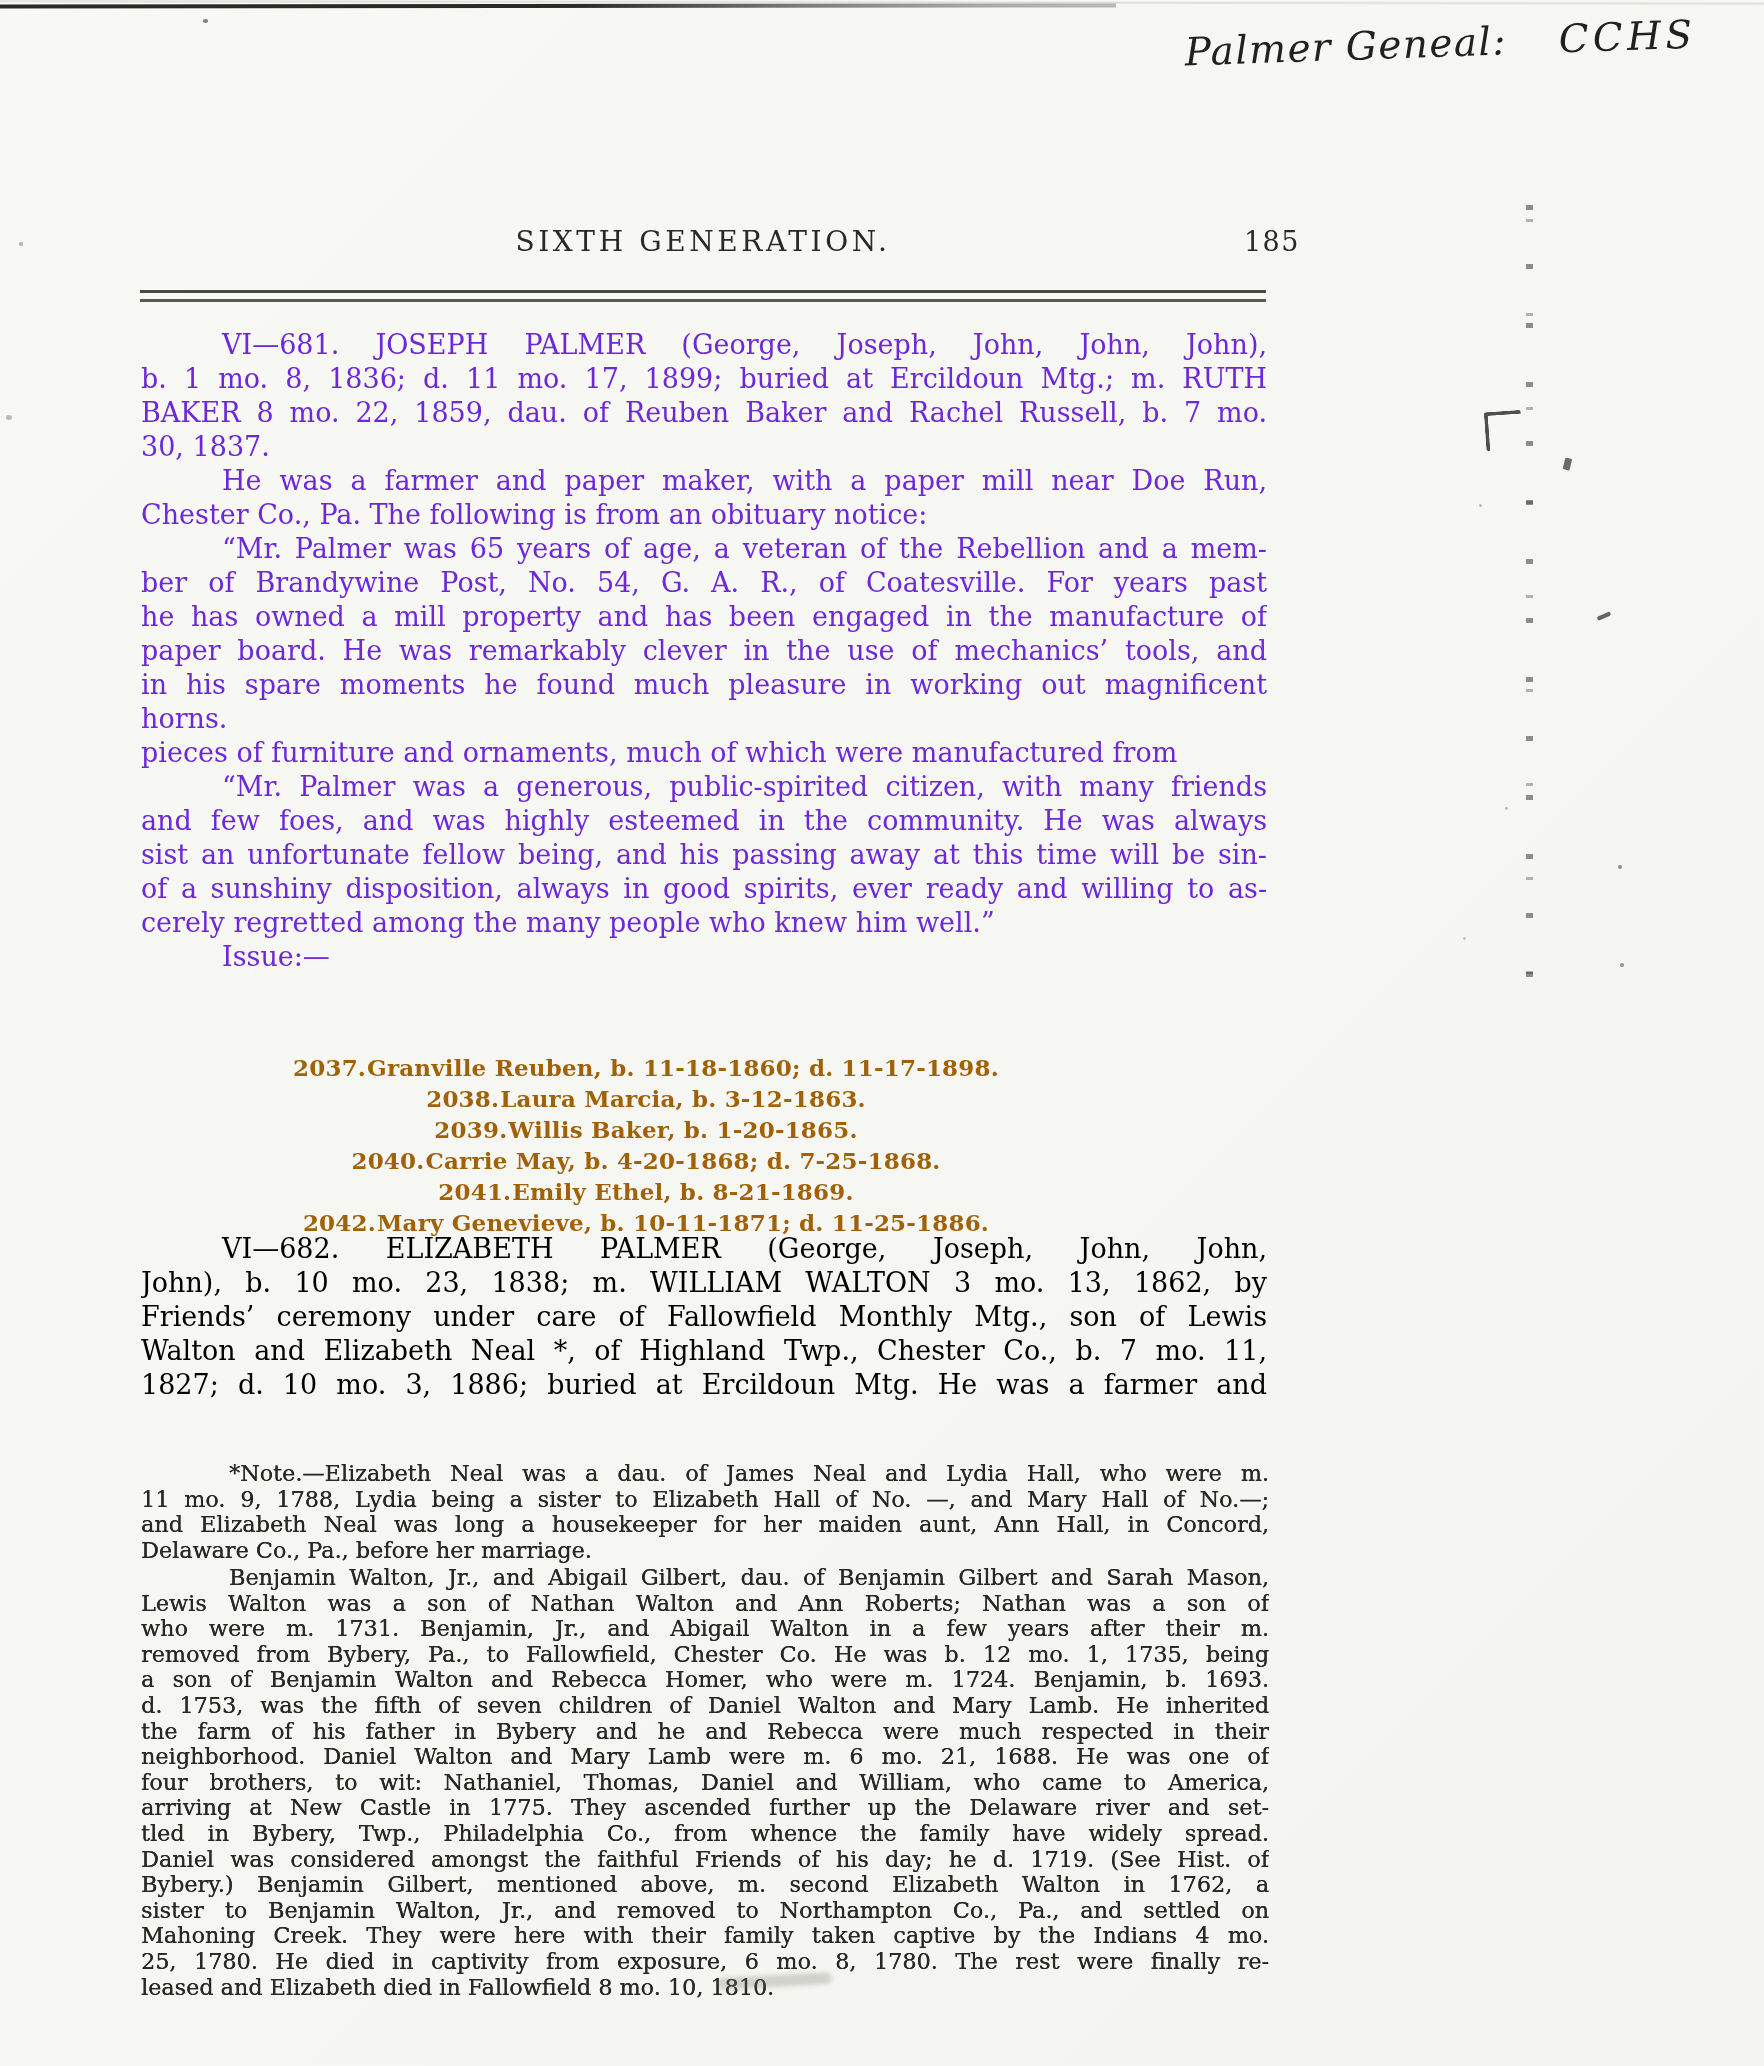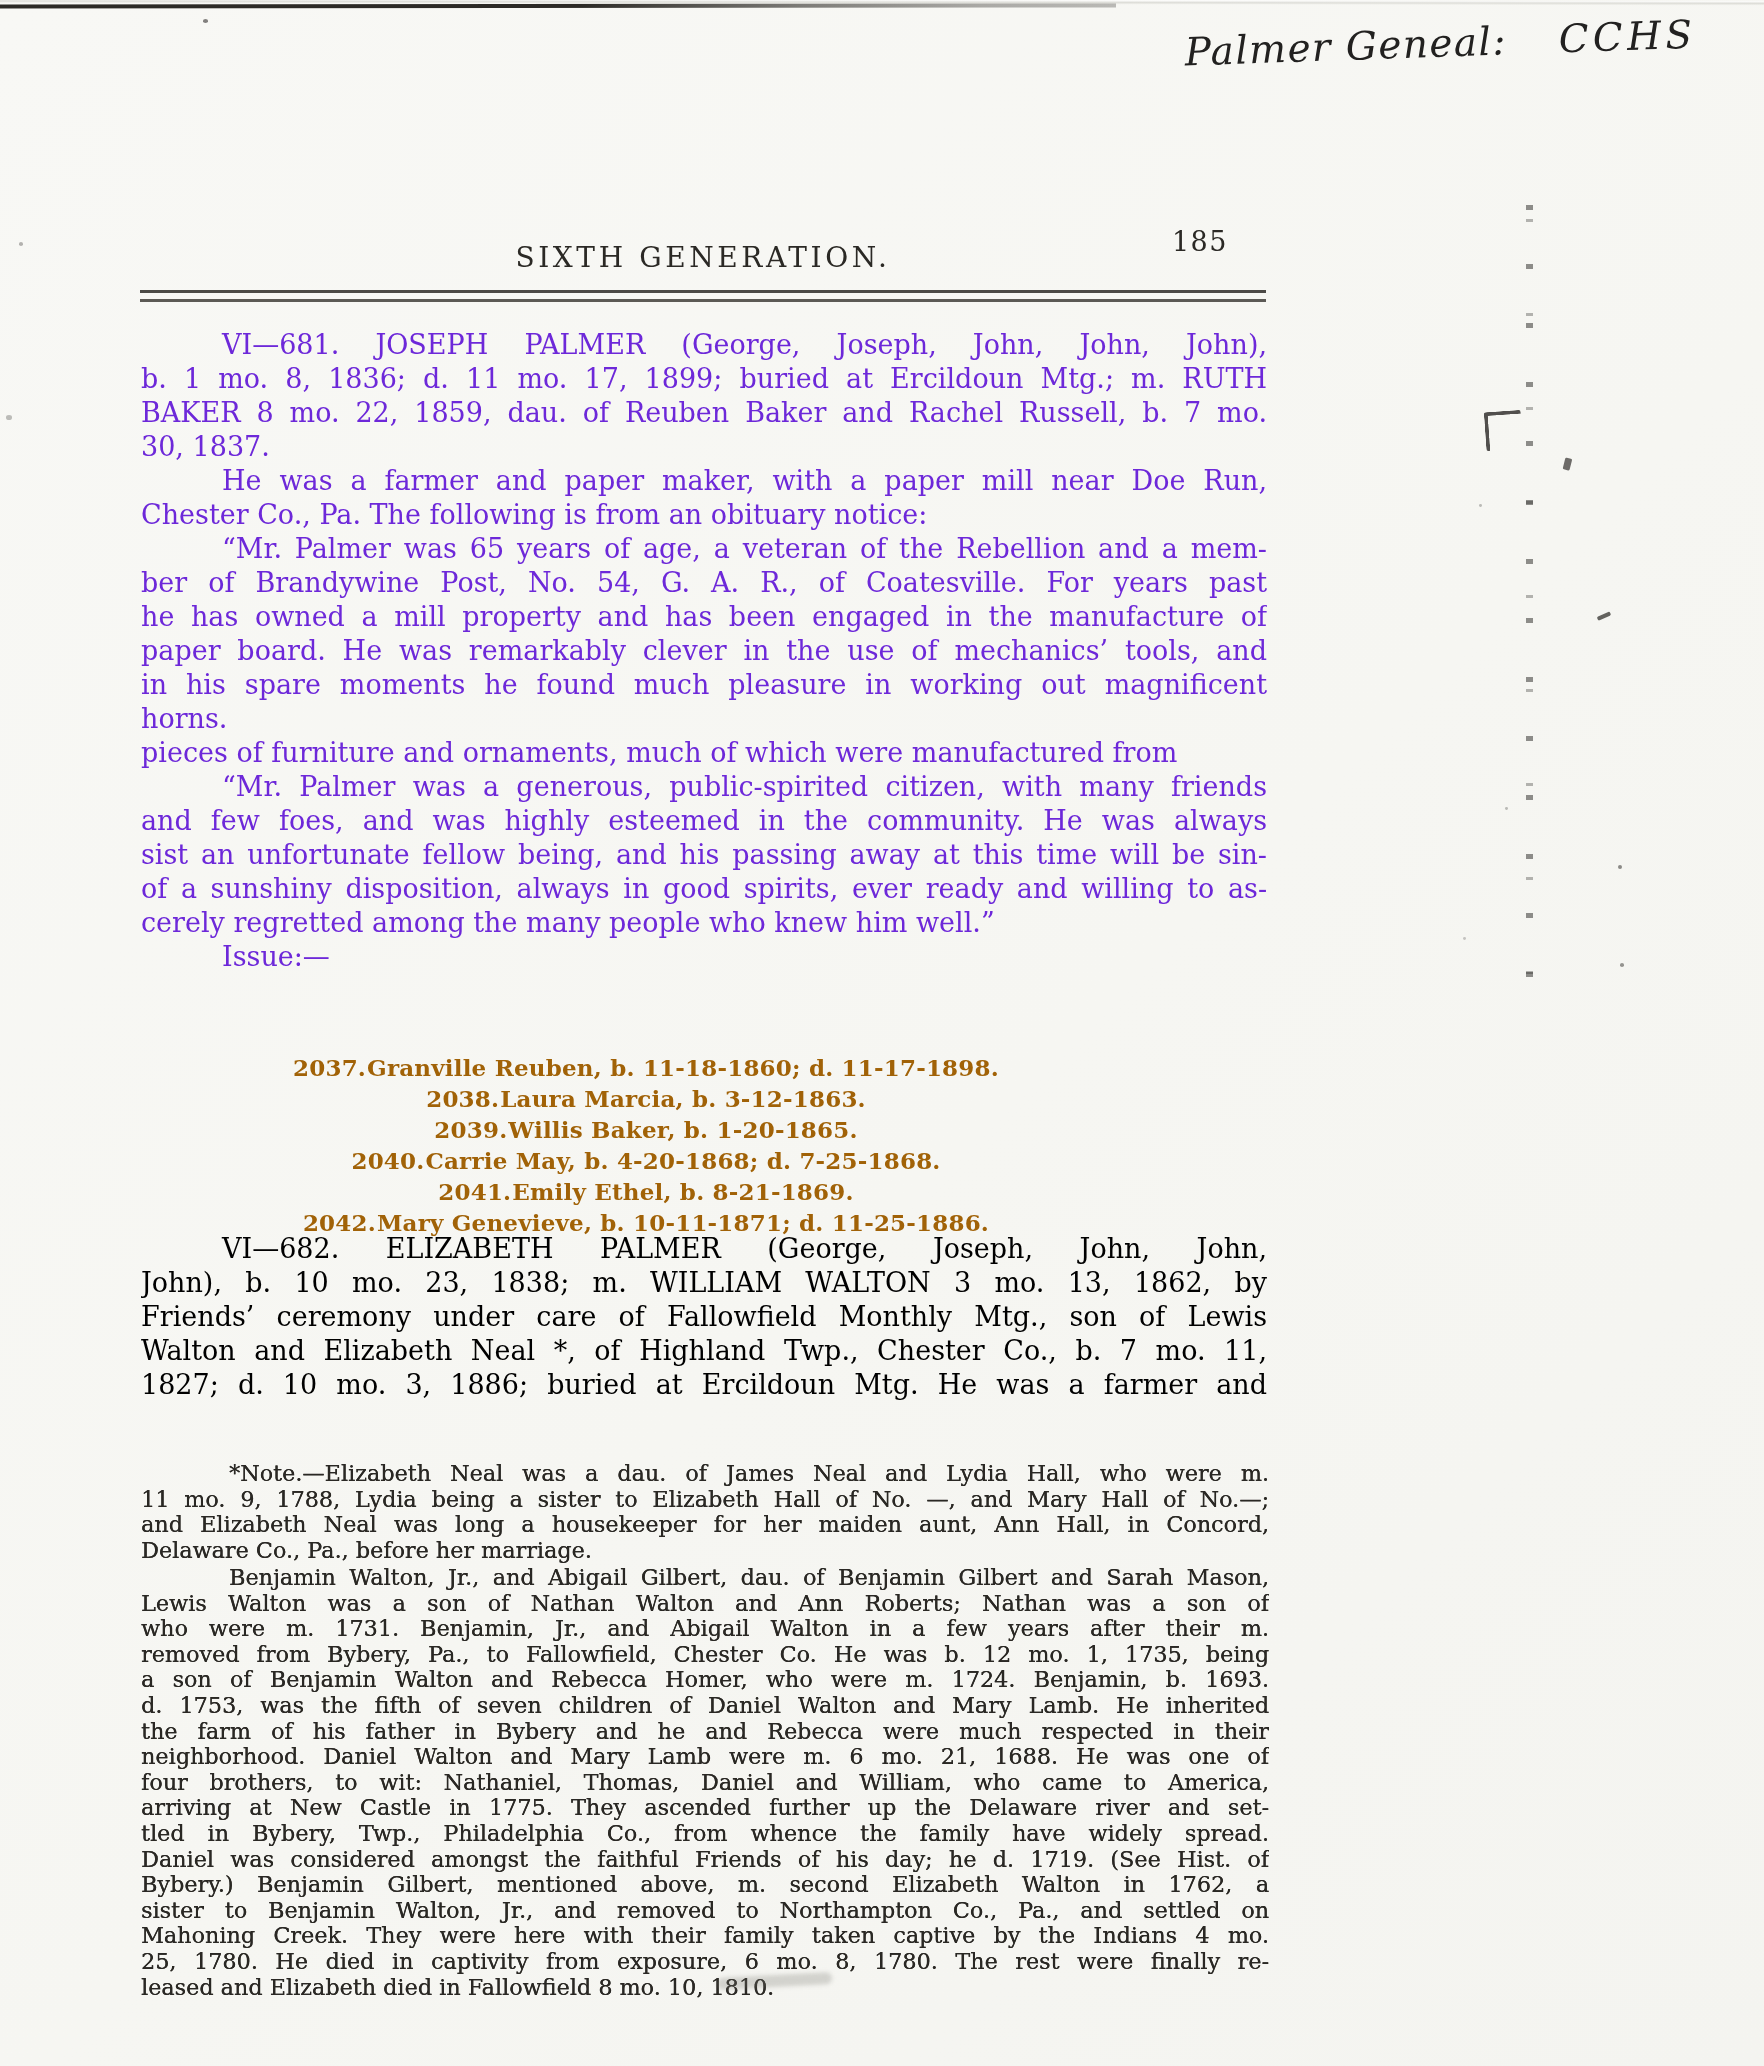--- a/index.html
+++ b/index.html
@@ -13,24 +13,24 @@
   
   .handnote{
     top:20px;left:1185px;width:548px;height:72px;
     font-style:italic;font-size:39px;color:#222120;
     transform:rotate(-2deg);letter-spacing:1.4px;white-space:nowrap;
   }
   .handnote .hw-right{margin-left:52px;letter-spacing:4.3px;}
   
   .hdr-title{
     top:225px;left:141px;width:1124px;text-align:center;
-    font-size:28px;letter-spacing:3.6px;color:#2b2925;margin-top:16px;
+    font-size:28px;letter-spacing:3.6px;color:#2b2925;
   }
   .hdr-pageno{
-    top:226px;left:1172px;width:79px;font-size:27px;letter-spacing:1.4px;color:#2b2925;
+    top:226px;left:1244px;width:79px;font-size:27px;letter-spacing:1.4px;color:#2b2925;
   }
   .dbl-rule{top:290px;left:140px;width:1126px;}
   .dbl-rule .r1,.dbl-rule .r2{height:2.9px;background:#34322d;opacity:.88;}
   .dbl-rule .r1{margin-bottom:6.5px;}
   .dbl-rule .r2{opacity:.8;}
   
   .main-text{
     top:328px;left:141px;width:1126px;
     font-size:27px;line-height:34px;color:#6d28d9;
   }

